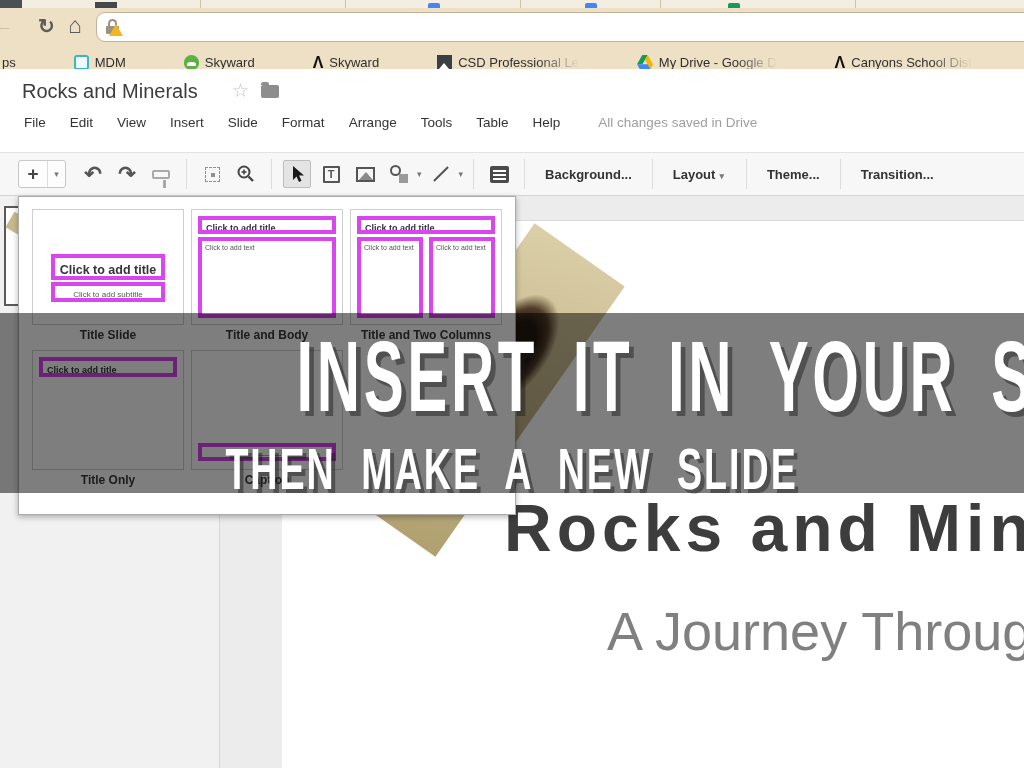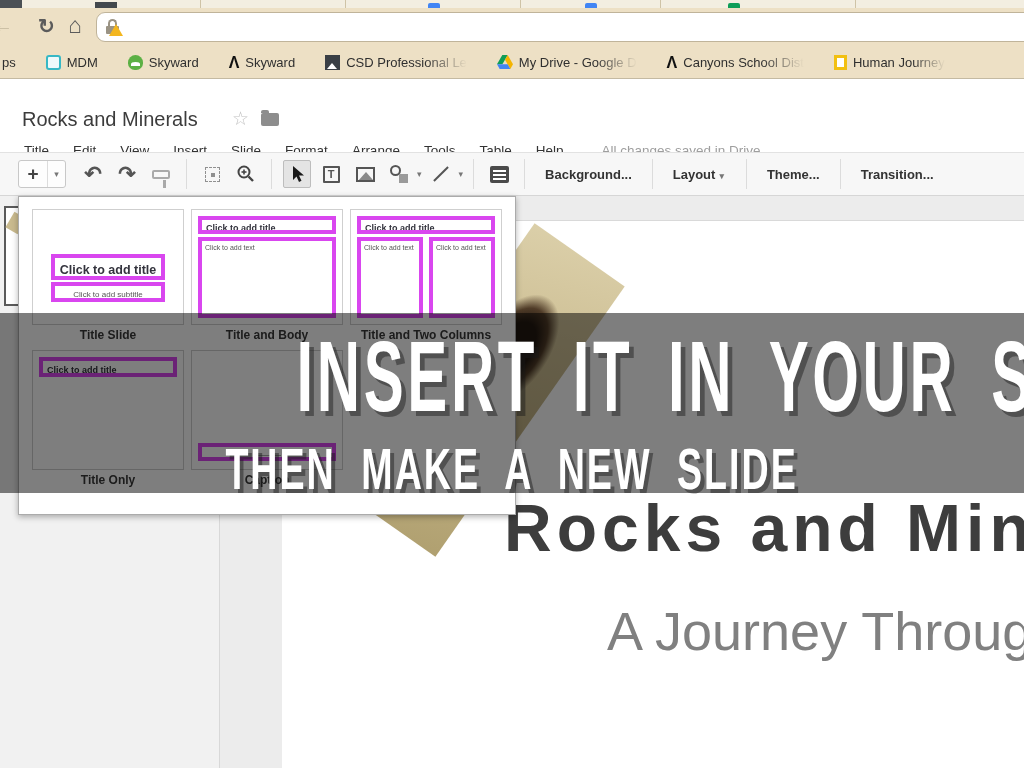--- a/index.html
+++ b/index.html
@@ -28,37 +28,37 @@
                   border:2px solid #9a9384; border-bottom:none; border-radius:5px 5px 0 0; }
   .lock-body { position:absolute; left:1px; top:7px; width:13px; height:8px; background:#9a9384; border-radius:1px; }
   .warn-tri { position:absolute; right:-1px; bottom:-1px; width:0; height:0;
               border-left:7px solid transparent; border-right:7px solid transparent;
               border-bottom:12px solid #f3b61f; }
   .url-text { font-size:15px; color:#8a8a8a; letter-spacing:.2px; }
   .url-text .host { color:#222; }
 
   .bookmarks-bar { left:0; top:46px; width:1024px; height:33px; background:#ede0c5;
                    border-bottom:1px solid #c4baa2; display:flex; align-items:center;
-                   padding-left:2px; overflow:hidden; white-space:nowrap; }
+                   padding-left:2px; overflow:hidden; white-space:nowrap;gap:28px; }
   .bm { display:flex; align-items:center; gap:6px; margin-right:30px; font-size:13px; color:#2f2f2f; }
   .bm-label.fade { -webkit-mask-image:linear-gradient(90deg,#000 65%,transparent 100%);
                    mask-image:linear-gradient(90deg,#000 65%,transparent 100%); }
   .ic-mdm { width:15px; height:15px; border:2px solid #37b8c5; border-radius:3px; background:#eef9fb; }
   .ic-basecamp { width:15px; height:15px; background:#5cb044; border-radius:50% 50% 45% 45%; position:relative; }
   .ic-basecamp::after { content:""; position:absolute; left:3px; top:7px; width:9px; height:4px;
                         background:#fff; border-radius:50% 50% 0 0; }
   .ic-lambda { font-size:16px; font-weight:bold; color:#111; line-height:15px; }
   .ic-csd { width:15px; height:15px; background:#3a3f45; position:relative; }
   .ic-csd::after { content:""; position:absolute; left:2px; top:8px; width:0; height:0;
                    border-left:5px solid transparent; border-right:5px solid transparent;
                    border-bottom:6px solid #fff; }
   .ic-yellow-sq { width:13px; height:15px; border:3px solid #f2c012; background:#fff; }
 
   
-  .app-header { left:0; top:97px; width:1024px; height:73px; background:#fff; }
+  .app-header { left:0; top:69px; width:1024px; height:73px; background:#fff; }
   .doc-title { position:absolute; left:22px; top:11px; font-size:20px; color:#3c3c3c; }
   .star-ic { position:absolute; left:232px; top:10px; font-size:19px; color:#c2c2c2; }
   .folder-ic { position:absolute; left:261px; top:16px; width:18px; height:13px;
                background:#8d8d8d; border-radius:2px; }
   .folder-ic::before { content:""; position:absolute; left:0; top:-3px; width:8px; height:3px;
                        background:#8d8d8d; border-radius:2px 2px 0 0; }
   .menu-row { position:absolute; left:24px; top:46px; display:flex; align-items:center; }
   .menu-item { font-size:13.5px; color:#333; margin-right:24px; }
   .save-status { font-size:13.5px; color:#9e9e9e; margin-left:14px; }
 
@@ -223,21 +223,21 @@
       <span class="ic-yellow-sq"></span>
       <span class="bm-label fade">Human Journey</span>
     </span>
   </div>
 
   <div class="abs app-header">
     <div class="doc-title">Rocks and Minerals</div>
     <div class="star-ic">☆</div>
     <div class="folder-ic"></div>
     <div class="menu-row">
-      <span class="menu-item">Title</span>
+      <span class="menu-item">File</span>
       <span class="menu-item">Edit</span>
       <span class="menu-item">View</span>
       <span class="menu-item">Insert</span>
       <span class="menu-item">Slide</span>
       <span class="menu-item">Format</span>
       <span class="menu-item">Arrange</span>
       <span class="menu-item">Tools</span>
       <span class="menu-item">Table</span>
       <span class="menu-item">Help</span>
       <span class="save-status">All changes saved in Drive</span>

